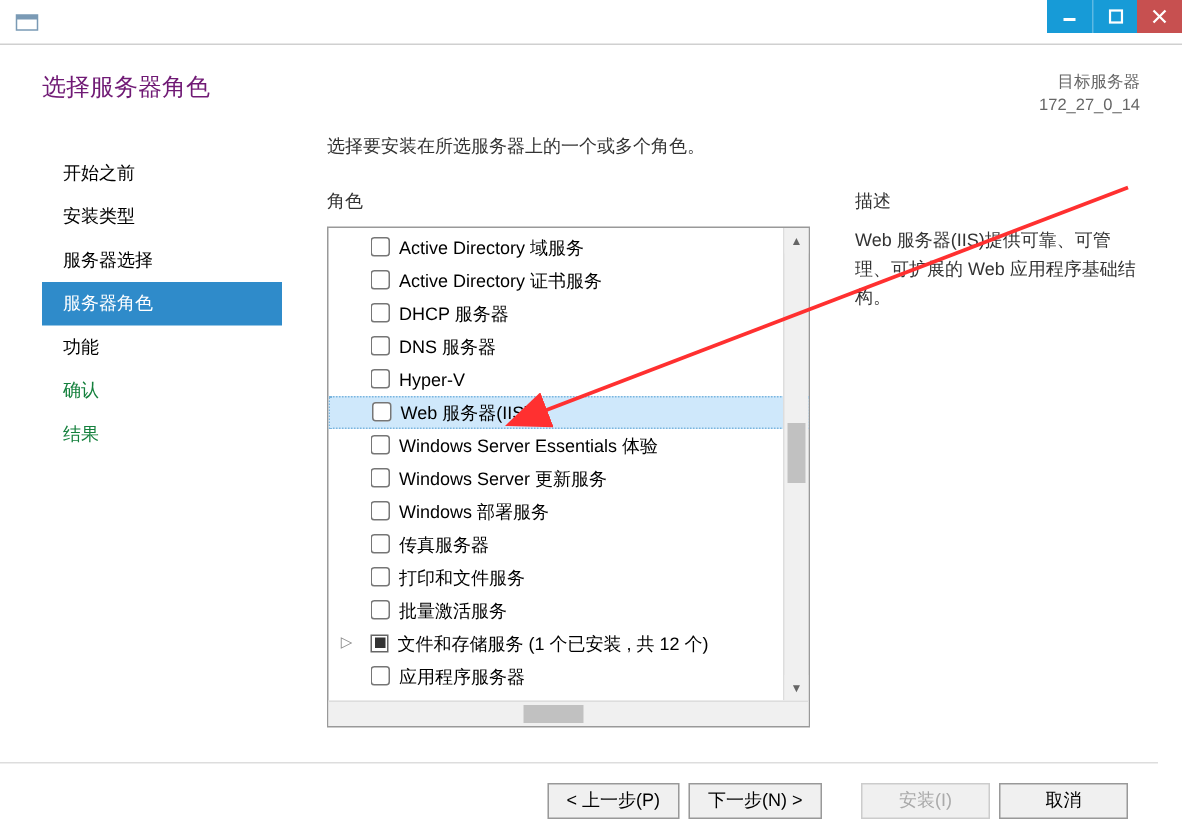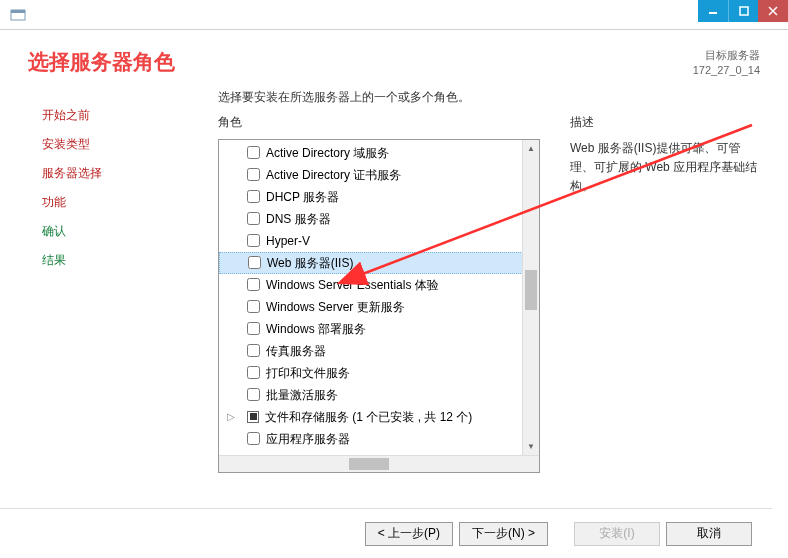--- a/index.html
+++ b/index.html
@@ -10,32 +10,32 @@
     .titlebar-icon { width: 20px; height: 20px; margin-left: 8px; display: flex; align-items: center; justify-content: center; }
     .titlebar-title { position: absolute; left: 50%; transform: translateX(-50%); font-size: 12px; color: #333; }
     .window-controls { position: absolute; right: 0; top: 0; display: flex; height: 22px; }
     .win-btn { width: 30px; height: 22px; display: flex; align-items: center; justify-content: center; font-size: 11px; }
     .win-min { background: #179bd7; color: #fff; }
     .win-max { background: #179bd7; color: #fff; border-left: 1px solid rgba(255,255,255,0.3); }
     .win-close { background: #c75050; color: #fff; }
 
     
     .header { padding: 18px 28px 10px 28px; display: flex; justify-content: space-between; align-items: flex-start; }
-    .page-title { font-size: 21px; color: #ef4444; font-weight: bold; }
+    .page-title { font-size: 16px; color: #701a75; font-weight: normal; }
     .server-info { text-align: right; font-size: 11px; color: #666; line-height: 1.4; }
 
     
     .body { display: flex; padding: 0 28px; height: 424px; }
     .sidebar { width: 160px; flex-shrink: 0; padding-top: 12px; }
-    .nav-item { font-size: 12px; padding: 6px 14px; color: #b91c1c; cursor: pointer; }
+    .nav-item { font-size: 12px; padding: 6px 14px; color: #000000; cursor: pointer; }
     .nav-item.active { background: #2f8bca; color: #fff; }
     .nav-item.disabled { color: #15803d; }
 
     .main { flex: 1; padding-top: 0; padding-left: 30px; }
-    .instruction { font-size: 12px; color: #333; margin-bottom: 8px; }
+    .instruction { font-size: 12px; color: #333; margin-bottom: 20px; }
     .cols { display: flex; gap: 30px; }
 
     .roles-panel { flex: 1; }
     .panel-label { font-size: 12px; font-weight: normal; color: #333; margin-bottom: 8px; }
     .roles-box { border: 1px solid #999; height: 334px; display: flex; flex-direction: column; background: #fff; }
     .roles-list { flex: 1; overflow: hidden; position: relative; }
     .roles-inner { padding: 2px 0; }
     .role-row { display: flex; align-items: center; padding: 1px 8px 1px 28px; font-size: 12px; line-height: 20px; position: relative; }
     .role-row.selected { background: #cfe8fb; border: 1px dotted #7ab5de; padding-top:0; padding-bottom:0; }
     .role-row .expand { position: absolute; left: 6px; width: 12px; text-align: center; color: #888; font-size: 10px; }
@@ -99,20 +99,21 @@
     <div>172_27_0_14</div>
   </div>
 </div>
 
 <div class="body">
 
   <div class="sidebar" id="sidebar">
       <div class="nav-item">开始之前</div>
       <div class="nav-item">安装类型</div>
       <div class="nav-item">服务器选择</div>
+      <div class="nav-item active">服务器角色</div>
       <div class="nav-item">功能</div>
       <div class="nav-item disabled">确认</div>
       <div class="nav-item disabled">结果</div>
     </div>
 
   <div class="main">
     <div class="instruction">选择要安装在所选服务器上的一个或多个角色。</div>
     <div class="cols">
       <div class="roles-panel">
         <div class="panel-label">角色</div>

